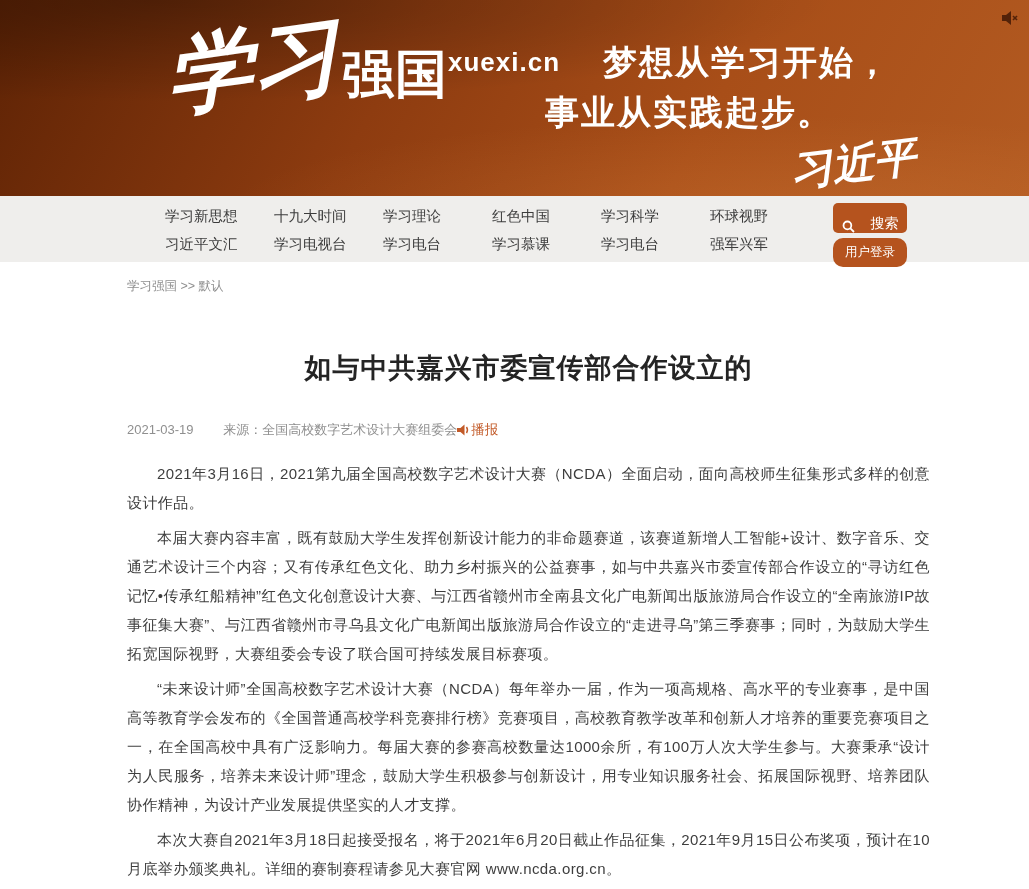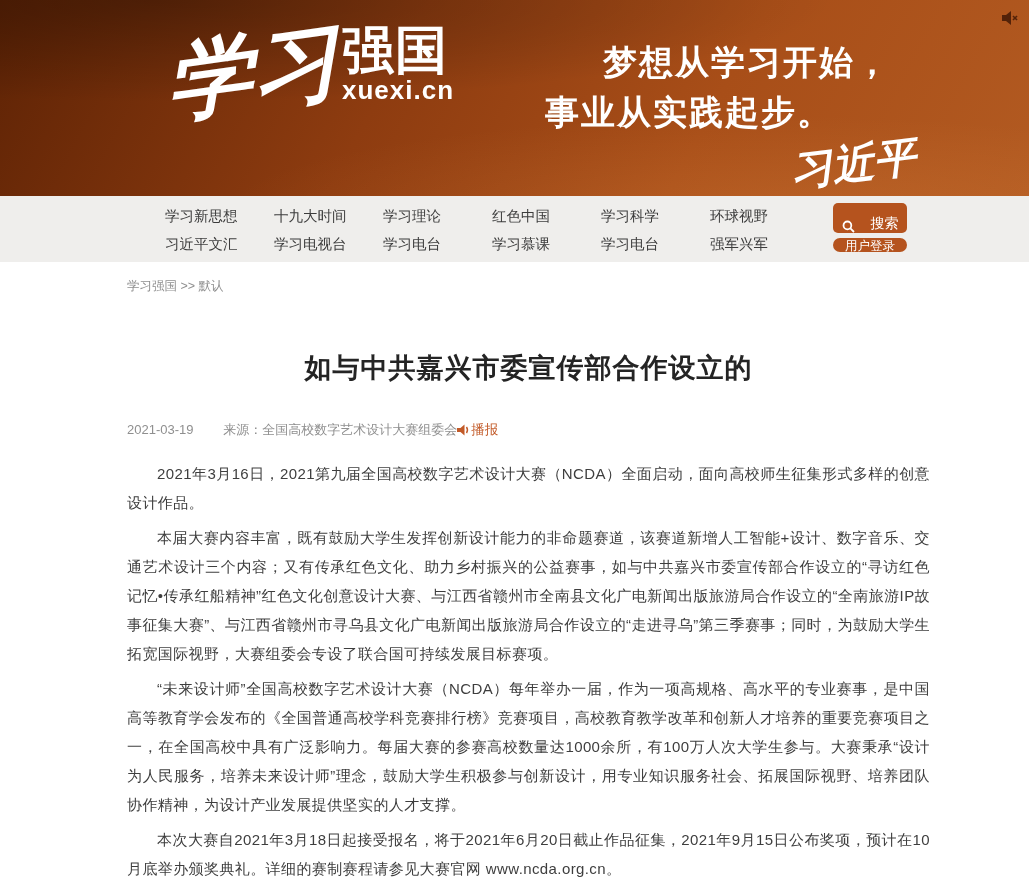--- a/index.html
+++ b/index.html
@@ -23,21 +23,21 @@
   }
   .logo{ position:absolute; left:166px; top:24px; cursor:pointer; }
   .logo-row{ display:flex; align-items:flex-end; }
   .logo-script{
     font-family:"DejaVu Serif","Liberation Serif",serif;
     font-style:italic; font-weight:bold;
     font-size:86px; line-height:0.95;
     transform:rotate(-8deg) skewX(-4deg);
     display:inline-block; padding-right:4px;
   }
-  .logo-stack{ display:flex; flex-direction:column; margin-bottom:6px; }
+  .logo-stack{ display:flex; flex-direction:row; margin-bottom:6px; }
   .logo-bold{ font-size:52px; font-weight:900; letter-spacing:1px; line-height:1; }
   .logo-domain{ font-size:26px; font-weight:bold; letter-spacing:1px; line-height:1.15; }
   .logo-tagline{ margin-top:10px; padding-left:52px; font-size:15px; letter-spacing:7px; color:#fdf6ee; }
 
   .slogan{ position:absolute; left:545px; top:38px;
     font-family:"Liberation Serif","DejaVu Serif",serif; font-weight:bold; width:392px; }
   .slogan-line1{ font-size:34px; padding-left:58px; letter-spacing:2px; line-height:50px; }
   .slogan-line2{ font-size:34px; letter-spacing:2px; line-height:50px; }
   .signature{
     font-family:"DejaVu Serif","Liberation Serif",serif;
@@ -54,21 +54,21 @@
     display:grid; grid-template-columns:repeat(6,109px); grid-auto-rows:26px; row-gap:2px;
   }
   .nav-link{ font-size:14.5px; color:#3c3c3c; line-height:26px; cursor:pointer; white-space:nowrap; }
   .nav-buttons{ position:absolute; left:833px; top:7px; width:74px; display:flex; flex-direction:column; gap:5px; }
   .btn-search{
     height:30px; background:var(--accent,#b5531e); color:#fff; border:none; border-radius:5px;
     font-size:14px; display:flex; align-items:flex-end; justify-content:center; gap:16px; cursor:pointer;
     font-family:inherit;
   }
   .btn-login{
-    height:14px; background:var(--accent,#b5531e); color:#fff; border:none; border-radius:10px;
+    height:29px; background:var(--accent,#b5531e); color:#fff; border:none; border-radius:10px;
     font-size:12.5px; cursor:pointer; font-family:inherit;
   }
 
   
   .breadcrumb{ margin:16px 0 0 127px; font-size:12.5px; color:var(--muted-text,#8f8f8f); cursor:pointer; width:fit-content; }
 
   
   .article{ padding:0 99px 0 127px; }
   .article-title{
     margin-top:54px; text-align:center;

